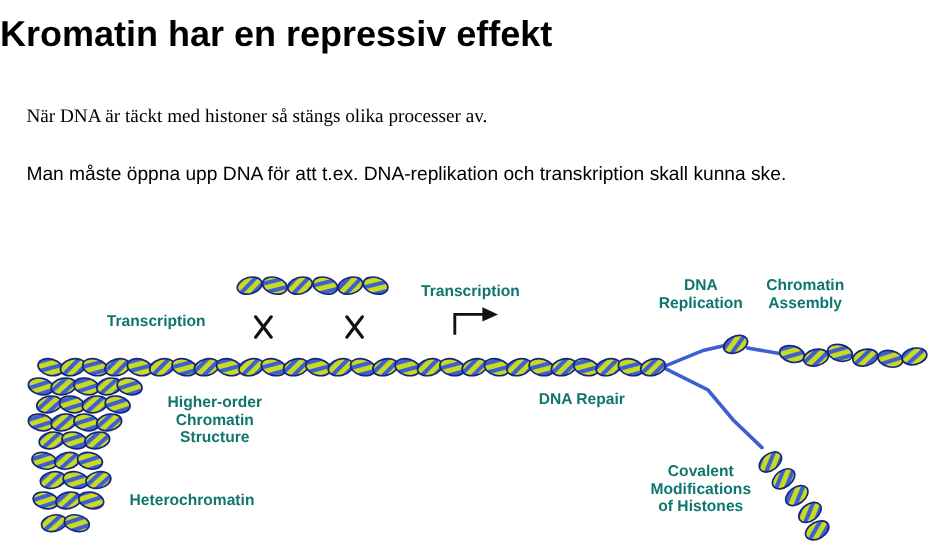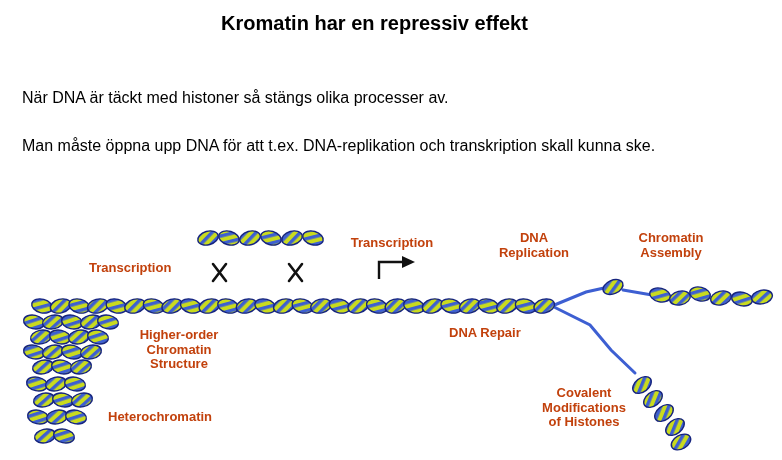--- a/index.html
+++ b/index.html
@@ -6,33 +6,33 @@
   body{
     width:782px;height:460px;
     background:#ffffff;
     font-family:"Liberation Sans", sans-serif;
     position:relative;
     overflow:hidden;
     color:#000;
   }
   .slide-title{
     position:absolute;top:12px;left:0;width:749px;
-    margin:0;text-align:center;
-    font-size:20px;font-weight:bold;color:#000;
+    margin:0;text-align:left;
+    font-size:30px;font-weight:bold;color:#000;
   }
   .para{
     position:absolute;left:22px;margin:0;
     font-size:16px;color:#000;white-space:nowrap;
   }
-  #para1{top:89px;}
+  #para1{top:89px;font-family:Liberation Serif, serif;}
   #para2{top:137px;}
   #diagram-svg{position:absolute;left:0;top:0;}
   .dlabel{
     position:absolute;
-    color:#c2410c;font-weight:bold;font-size:13px;line-height:1.12;
+    color:#0f766e;font-weight:bold;font-size:13px;line-height:1.12;
     white-space:pre-line;
   }
   .center{transform:translateX(-50%);text-align:center;}
 </style>
 </head>
 <body>
 
 <div class="slide">
 
   <h1 class="slide-title">Kromatin har en repressiv effekt</h1>
@@ -145,21 +145,21 @@
     </g>
 
     <g>
       <path d="M379,279 L379,262 L403,262" fill="none" stroke="#111111" stroke-width="2.4"></path>
       <polygon points="402,256 415,262 402,268" fill="#111111"></polygon>
     </g>
   </svg>
 
   <div class="dlabel" style="left:89px;top:261px">Transcription</div>
   <div class="dlabel center" style="left:392px;top:236px">Transcription</div>
-  <div class="dlabel center" style="left:534px;top:231px">DNA
+  <div class="dlabel center" style="left:584px;top:231px">DNA
 Replication</div>
   <div class="dlabel center" style="left:671px;top:231px">Chromatin
 Assembly</div>
   <div class="dlabel" style="left:449px;top:326px">DNA Repair</div>
   <div class="dlabel center" style="left:179px;top:328px">Higher-order
 Chromatin
 Structure</div>
   <div class="dlabel" style="left:108px;top:410px">Heterochromatin</div>
   <div class="dlabel center" style="left:584px;top:386px">Covalent
 Modifications

